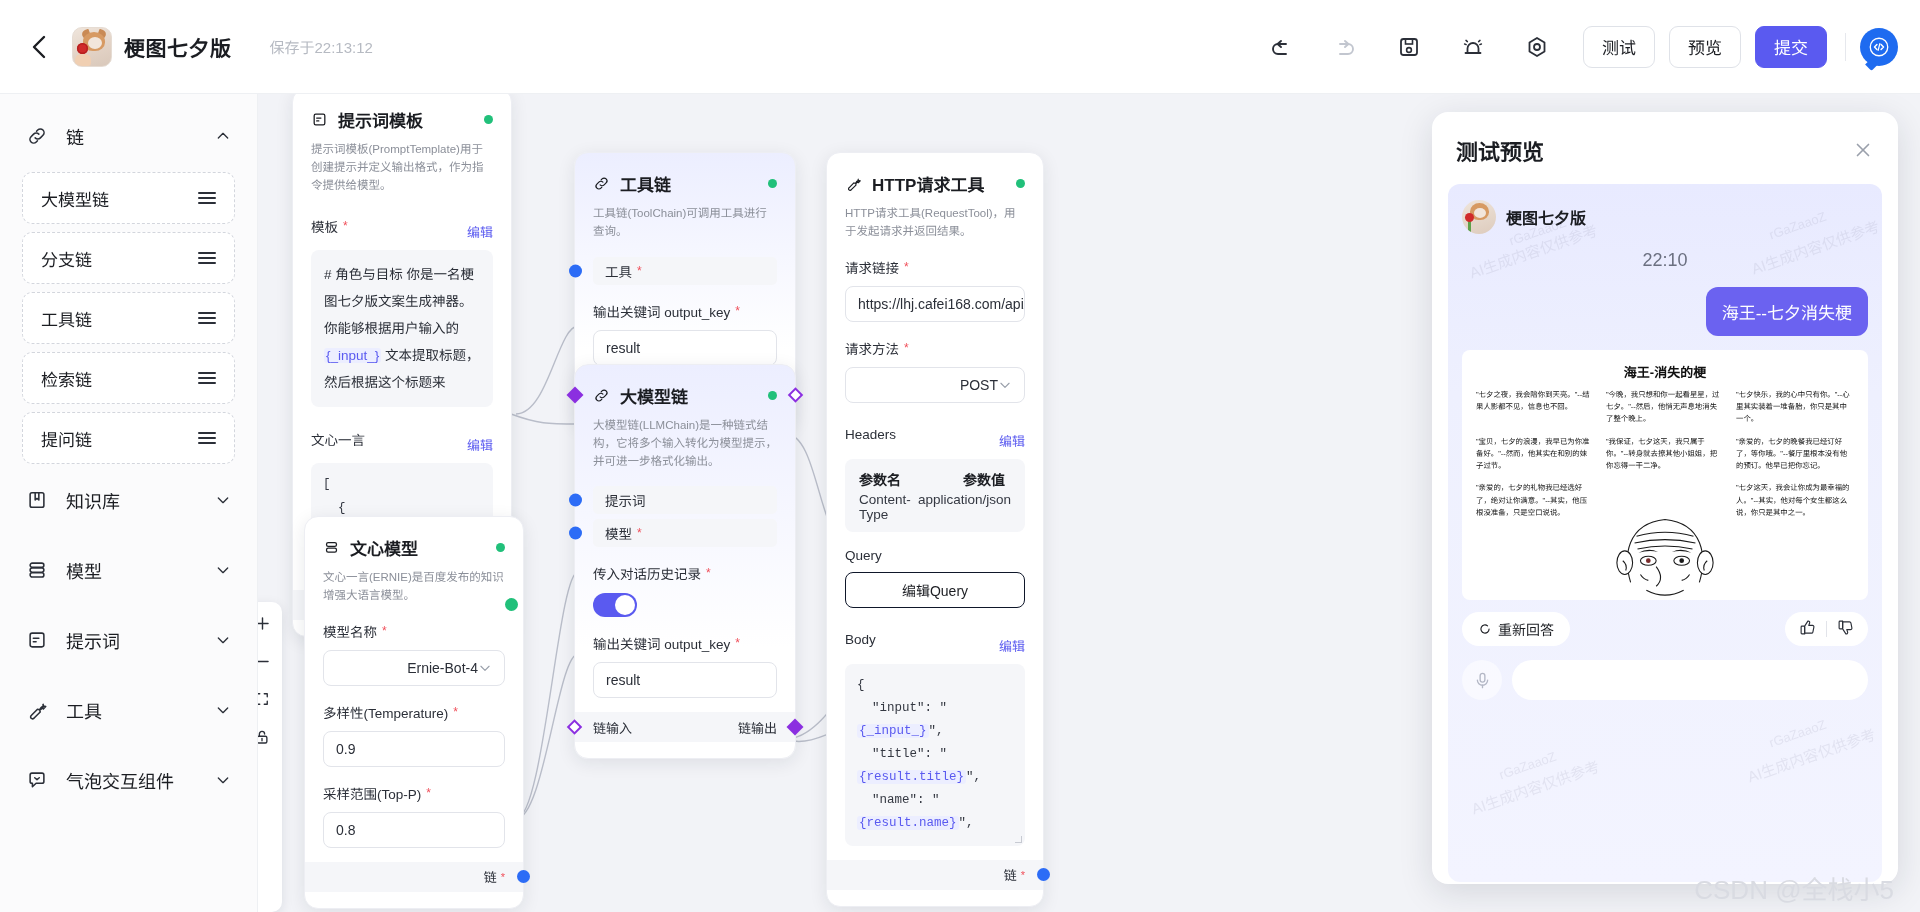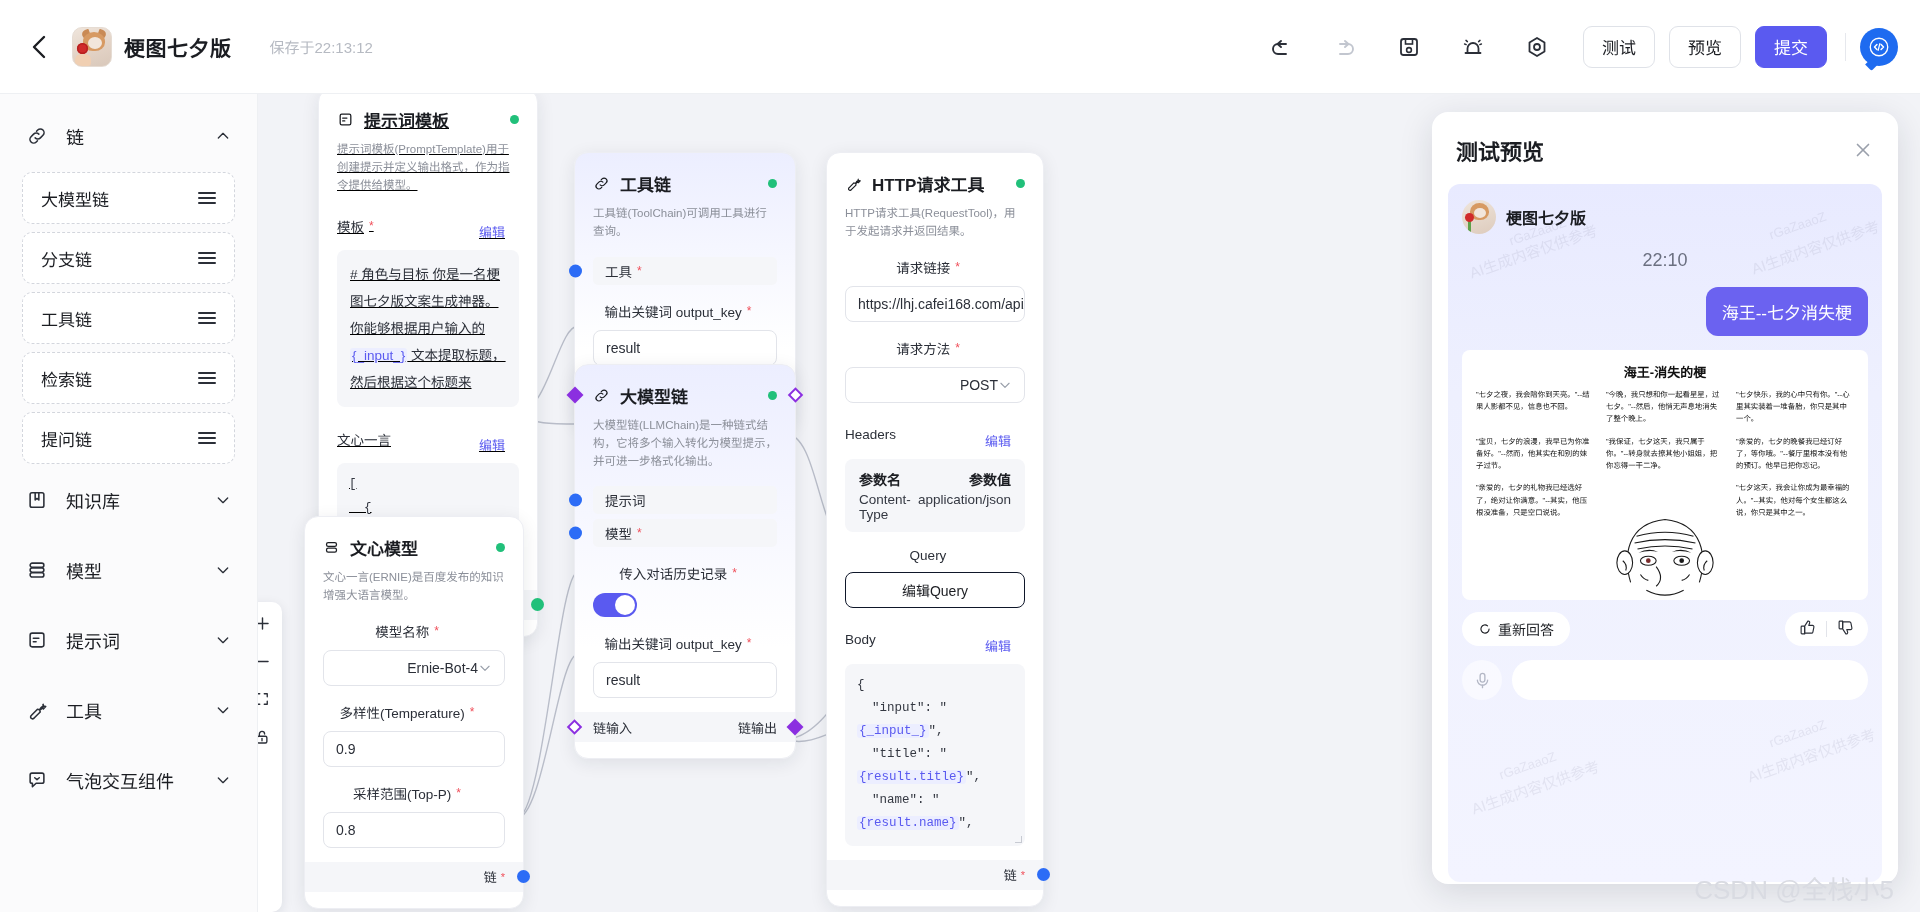--- a/index.html
+++ b/index.html
@@ -107,21 +107,21 @@
     box-shadow:0 4px 18px rgba(22,28,45,.09); border:1px solid #edeef3;
   }
   .node-hl { background:linear-gradient(180deg,#eceeff 0%,#f6f7ff 38%,#ffffff 72%); }
   .node-head { display:flex; align-items:center; padding:18px 18px 0 18px; }
   .node-head .nicon { color:#1b1d22; display:flex; align-items:center; margin-right:10px; }
   .node-title { font-size:17px; color:#1b1d22; font-weight:600; flex:1; }
   .dot-ok { width:9px; height:9px; border-radius:50%; background:#21c07a; flex:none; }
   .node-desc { font-size:11.5px; color:#8b8f99; line-height:1.55; padding:9px 18px 0 18px; }
 
   .field-label {
-    font-size:13.5px; color:#2b2f38; padding:16px 32px 0 18px; display:flex; align-items:center;justify-content:center;
+    font-size:13.5px; color:#2b2f38; padding:16px 18px 0 18px; display:flex; align-items:center;
   }
   .field-label .req { color:#f04f5a; font-size:12px; margin-left:5px; }
   .field-label .edit { margin-left:auto; color:#5a5af0; font-size:13px; cursor:pointer;margin-top:12px; }
 
   .input-box {
     margin:9px 18px 0 18px; height:36px; border:1px solid #e2e4ea; border-radius:8px;
     display:flex; align-items:center; padding:0 12px; font-size:14px; color:#2b2f38;
     background:#fff; overflow:hidden; white-space:nowrap;
   }
   .select-box { justify-content:flex-end; cursor:pointer; }
@@ -136,21 +136,21 @@
     content:""; position:absolute; right:3px; bottom:3px; width:6px; height:6px;
     border-right:1.5px solid #c7cad2; border-bottom:1.5px solid #c7cad2;
   }
   .tmpl-box {
     margin:9px 18px 0 18px; background:#f5f6f9; border-radius:8px; padding:11px 13px;
     font-size:13.5px; color:#2b2f38; line-height:2.0;
   }
   .vtok { background:#eceeff; color:#5a5af0; border-radius:3px; padding:0 2px; }
 
   .kvbox { margin:9px 18px 0 18px; background:#f5f6f9; border-radius:8px; padding:10px 14px; }
-  .kvrow { display:flex;justify-content:space-between; }
+  .kvrow { display:flex; }
   .kvrow .c1 { width:104px; }
   .kvhead { font-size:14px; color:#1b1d22; font-weight:600; }
   .kvval { font-size:13.5px; color:#343842; margin-top:3px; }
 
   .ghost-btn {
     margin:9px 18px 0 18px; height:36px; border:1px solid #0f172a; border-radius:8px;
     display:flex; align-items:center; justify-content:center; font-size:14px;
     color:#1b1d22; cursor:pointer; background:#fff;
   }
 
@@ -477,21 +477,21 @@
         <path d="M258,320 C290,320 300,232 320,232"></path>
         <path d="M258,725 C286,725 300,560 320,560"></path>
         <path d="M258,725 C286,725 300,478 320,478"></path>
         <path d="M253,320 C280,330 290,330 320,330"></path>
         <path d="M528,340 C560,340 560,444 590,452"></path>
         <path d="M528,645 C570,645 600,560 640,545"></path>
         <path d="M528,645 C575,665 660,560 786,546"></path>
       </g>
     </svg>
 
-    <div class="node" style="left:60px; top:-6px; width:220px;text-decoration:underline;">
+    <div class="node" style="left:34px; top:-6px; width:220px;">
       <div class="node-head">
         <span class="nicon">
           <svg width="17" height="17" viewBox="0 0 24 24">
             <rect x="4.5" y="4.5" width="15" height="15" rx="2.2" fill="none" stroke="currentColor" stroke-width="1.8"></rect>
             <line x1="8" y1="10" x2="14" y2="10" stroke="currentColor" stroke-width="1.8" stroke-linecap="round"></line>
             <line x1="8" y1="14" x2="11" y2="14" stroke="currentColor" stroke-width="1.8" stroke-linecap="round"></line>
           </svg>
         </span>
         <span class="node-title">提示词模板</span>
         <span class="dot-ok"></span>

